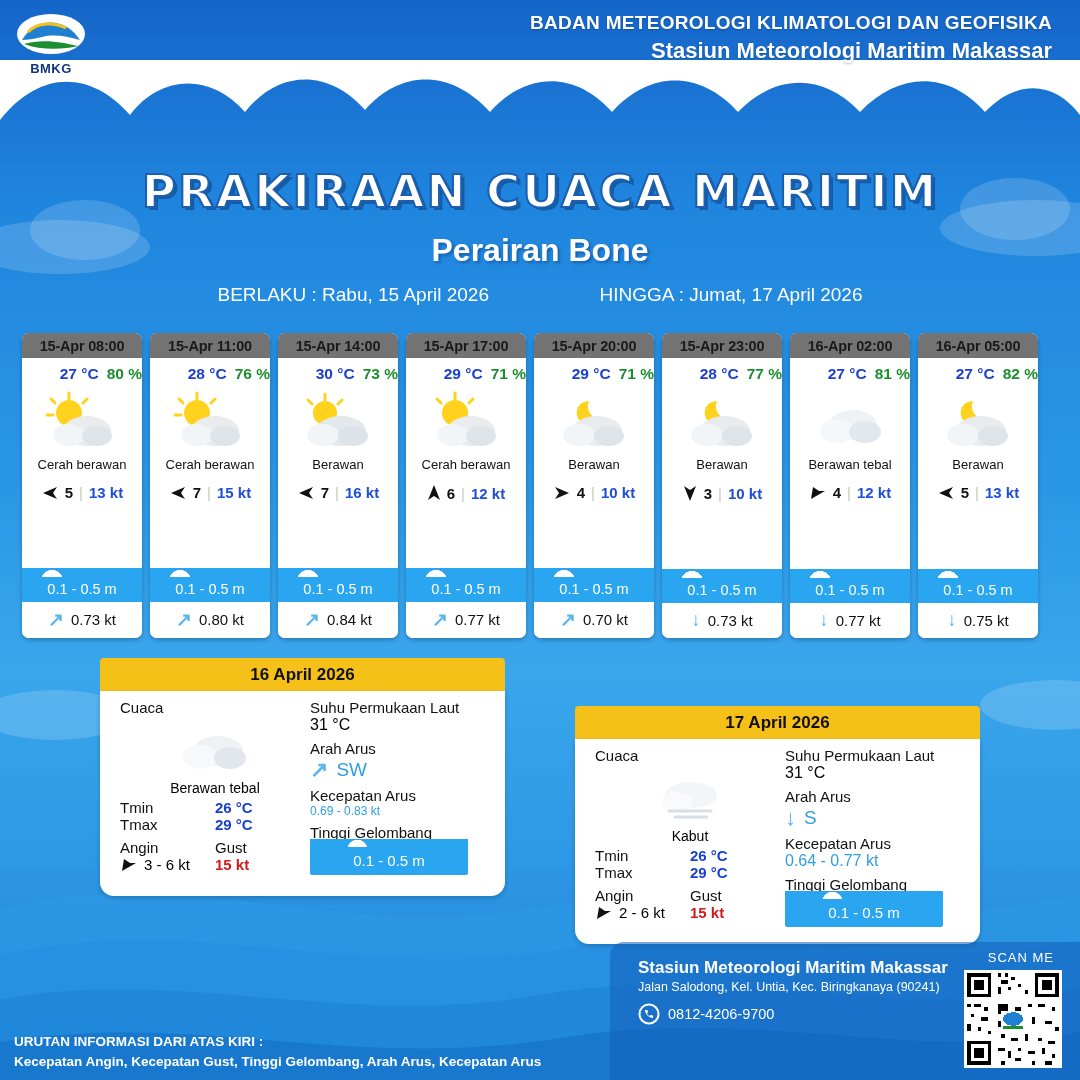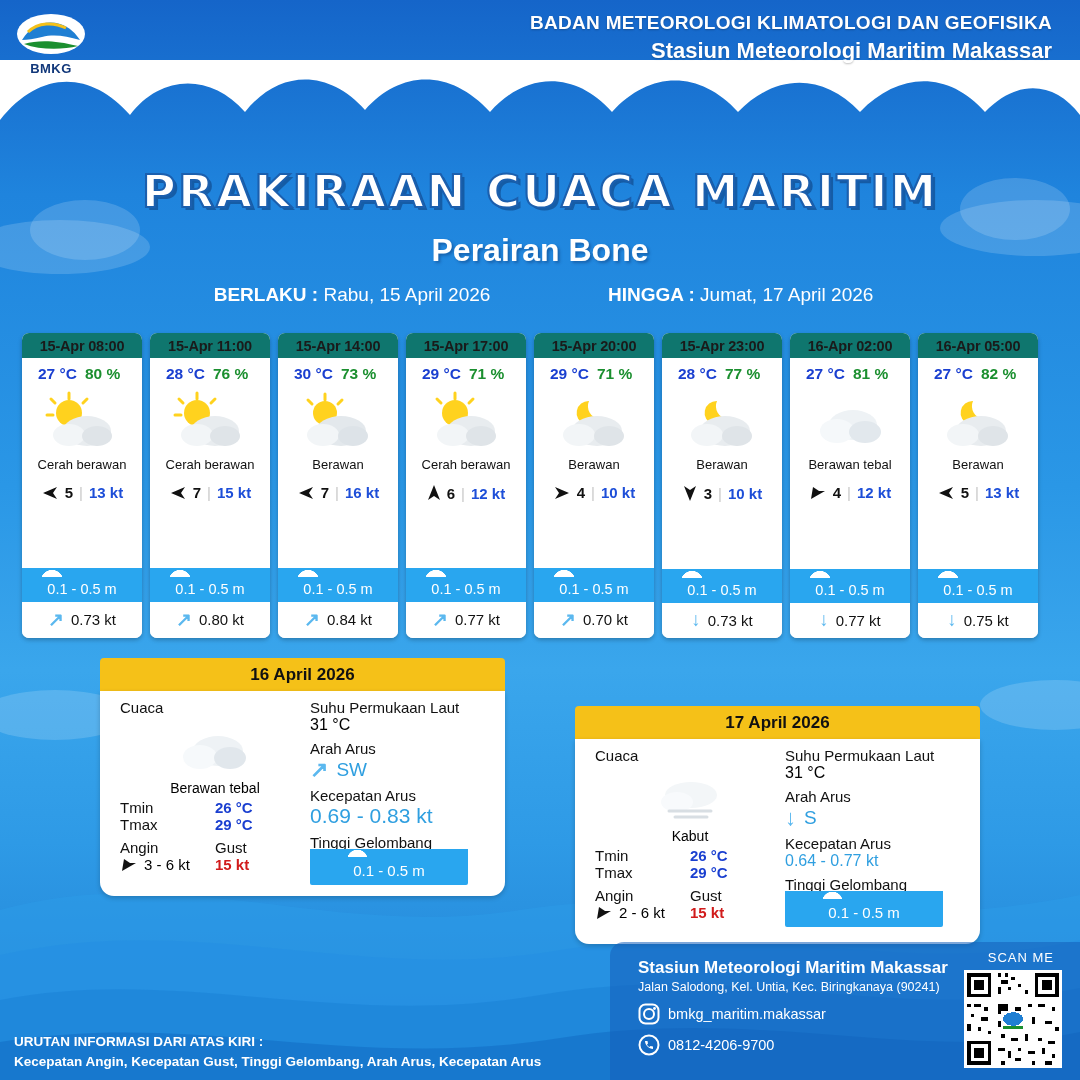--- a/index.html
+++ b/index.html
@@ -41,37 +41,37 @@
   }
   .title-sub {
     position:absolute; top:232px; left:0; width:1080px; text-align:center;
     font-size:32px; font-weight:bold; color:#ffffff; z-index:5;
     text-shadow:2px 2px 3px rgba(10,50,110,.45);
   }
   .validity {
     position:absolute; top:284px; left:0; width:1080px; text-align:center;
     color:#ffffff; font-size:19px; z-index:5;
   }
-  .validity b { font-weight:bold;margin-left:7px; }
+  .validity b { font-weight:normal; }
   .validity .gap { display:inline-block; width:100px; }
 
   
   .cards { position:absolute; top:333px; left:22px; width:1040px; height:305px; z-index:5;
            display:flex; gap:8px; }
   .card {
     width:120px; background:#ffffff; border-radius:7px; overflow:hidden;
     box-shadow:0 2px 4px rgba(0,0,0,.25); position:relative;
     display:flex; flex-direction:column;
   }
   .card .time {
-    background:#0f766e; color:#1a1a1a; font-size:14.5px; font-weight:bold;
+    background:#737373; color:#1a1a1a; font-size:14.5px; font-weight:bold;
     text-align:center; padding:5px 0 4px; letter-spacing:-.2px;
   }
   .card .tr {
-    display:flex; justify-content:flex-start; gap:8px; padding:7px 16px 2px;
+    display:flex; justify-content:flex-end; gap:8px; padding:7px 0 2px;
     font-size:15.5px; font-weight:bold;
   }
   .card .tr .t { color:#1a3fd0; }
   .card .tr .h { color:#1b8f2f; }
   .icon-wrap { height:72px; display:flex; align-items:center; justify-content:center; }
   .card .cond { text-align:center; font-size:13px; color:#111; padding:0 2px 6px; min-height:20px;}
   .card .wind {
     display:flex; align-items:center; justify-content:center; gap:6px;
     font-size:15px; padding:6px 0 8px; border-top:0;
   }
@@ -495,21 +495,21 @@
     </div>
     <div class="dcol-r">
       <div class="lbl">Suhu Permukaan Laut</div>
       <div class="sst">31 °C</div>
       <div class="lbl" style="margin-top:6px">Arah Arus</div>
       <div style="display:flex;align-items:center;gap:8px;">
         <span class="arrow-blue" style="font-size:22px">↗</span>
         <span class="cyan" style="font-size:19px">SW</span>
       </div>
       <div class="lbl" style="margin-top:4px">Kecepatan Arus</div>
-      <div class="cyan" style="font-weight:normal;font-size:21px">0.69  - 0.83 kt</div>
+      <div class="cyan" style="font-weight:normal;font-size:12px">0.69  - 0.83 kt</div>
       <div class="lbl" style="margin-top:6px">Tinggi Gelombang</div>
       <div class="wavebox2">0.1 - 0.5 m</div>
     </div>
   </div>
 </div>
 
 <div class="daily right">
   <div class="dh">17 April 2026</div>
   <div class="db">
     <div class="dcol-l">
@@ -560,28 +560,20 @@
       <div class="lbl" style="margin-top:6px">Tinggi Gelombang</div>
       <div class="wavebox2">0.1 - 0.5 m</div>
     </div>
   </div>
 </div>
 
 <div class="footer-panel">
   <div class="fp-text">
     <div class="t1">Stasiun Meteorologi Maritim Makassar</div>
     <div class="t2">Jalan Salodong, Kel. Untia, Kec. Biringkanaya (90241)</div>
-    <div class="fp-row">
-      <svg width="22" height="22" viewBox="0 0 22 22">
-          <rect x="1.5" y="1.5" width="19" height="19" rx="6" fill="none" stroke="#fff" stroke-width="2"></rect>
-          <circle cx="11" cy="11" r="5" fill="none" stroke="#fff" stroke-width="2"></circle>
-          <circle cx="16.5" cy="5.5" r="1.4" fill="#fff"></circle>
-        </svg>
-      <span>bmkg_maritim.makassar</span>
-    </div>
     <div class="fp-row">
       <svg width="22" height="22" viewBox="0 0 22 22">
           <circle cx="11" cy="11" r="9.5" fill="none" stroke="#fff" stroke-width="2"></circle>
           <path d="M7,7 C7,11 11,15 15,15 L15,12.5 L12.5,12 L11.5,13 C10,12.2 9.8,12 9,10.5 L10,9.5 L9.5,7 Z" fill="#fff"></path>
         </svg>
       <span>0812-4206-9700</span>
     </div>
   </div>
   <div class="scanme">SCAN ME</div>
   <div class="qr-box">

